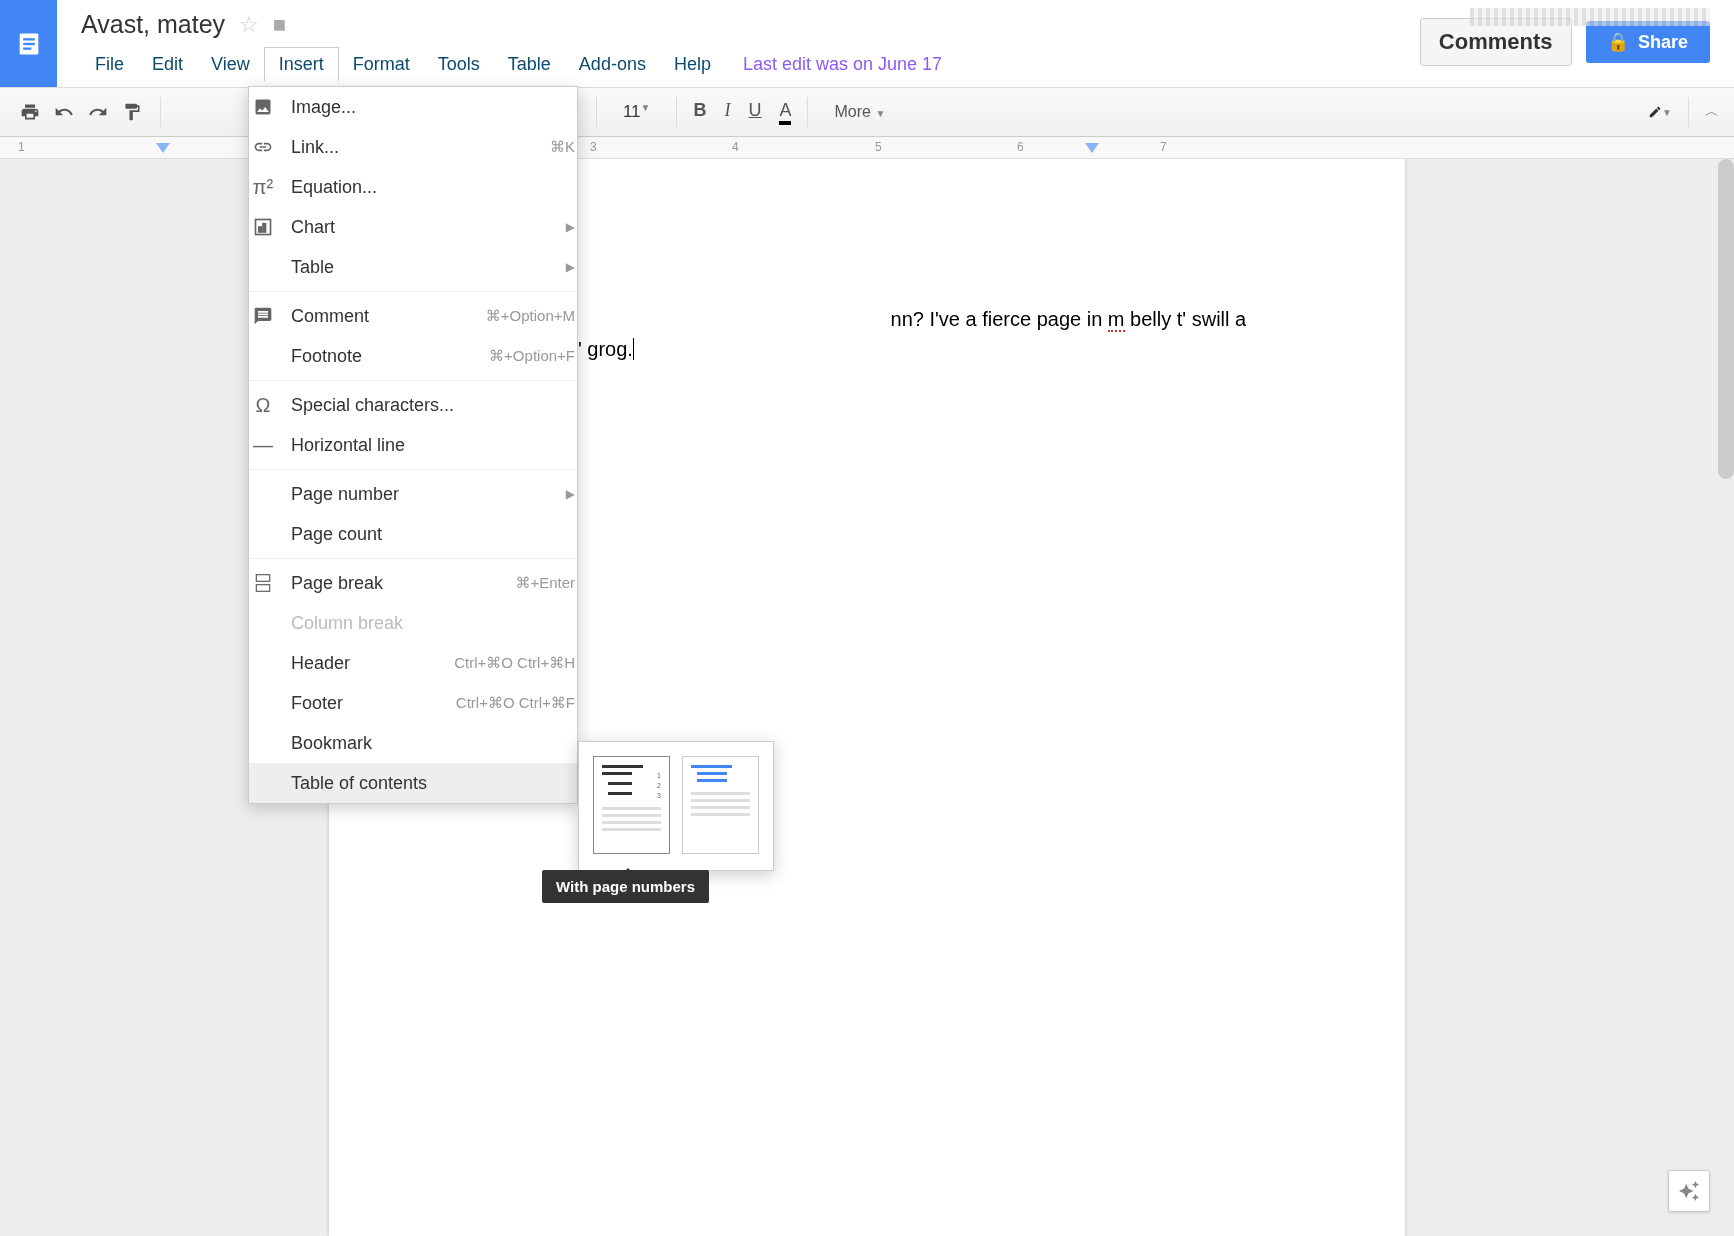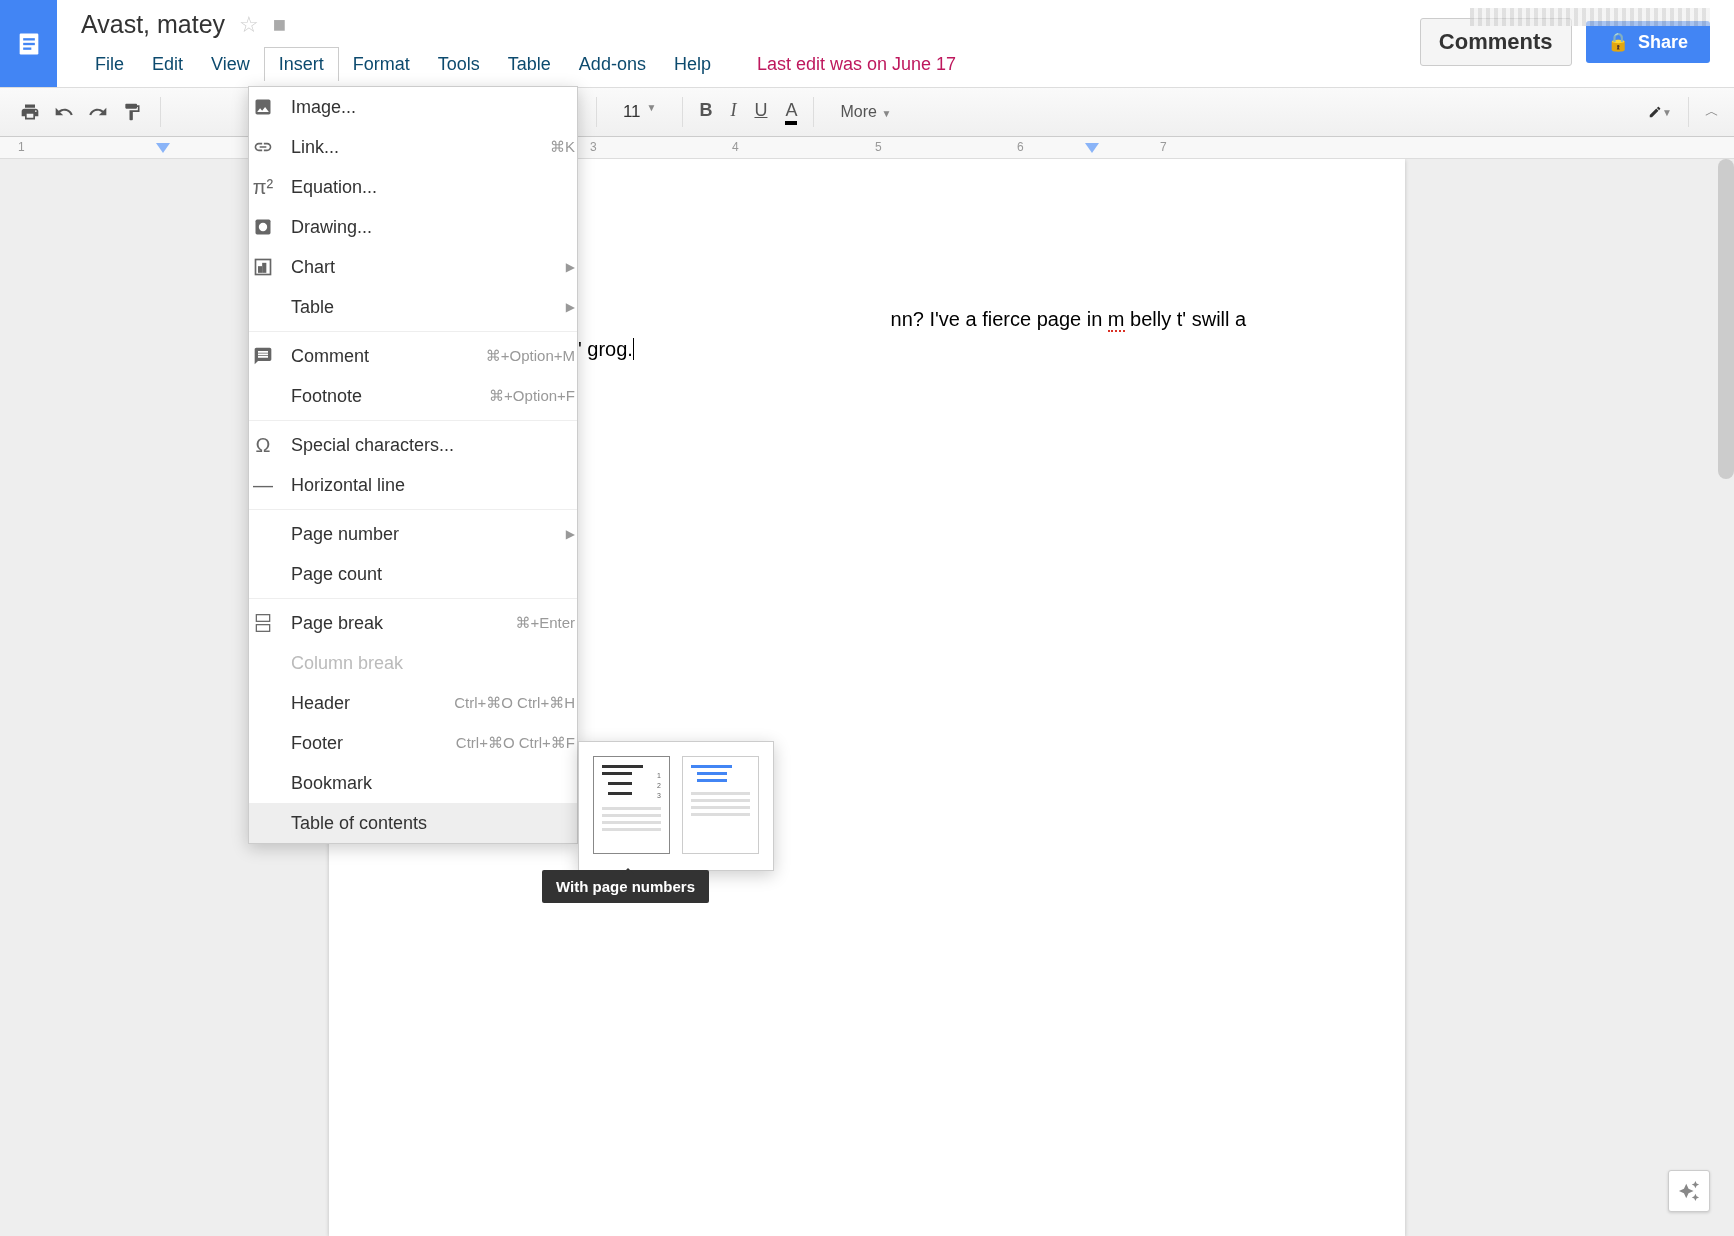--- a/index.html
+++ b/index.html
@@ -8,29 +8,29 @@
 .app-icon { width: 57px; height: 87px; background: #4285f4; display: flex; align-items: center; justify-content: center; }
 .app-icon svg { width: 28px; height: 28px; }
 .header-main { flex: 1; padding: 10px 0 0 24px; }
 .title-row { display: flex; align-items: center; gap: 14px; }
 .doc-title { font-size: 25px; color: #333; font-weight: 400; }
 .star-icon { color: #ccc; font-size: 22px; }
 .folder-icon { color: #aaa; font-size: 22px; }
 .menu-row { display: flex; align-items: center; gap: 0; margin-top: 8px; }
 .menu-item { padding: 6px 14px; font-size: 18px; color: #0c4a6e; cursor: pointer; }
 .menu-item.active { background: #fff; border: 1px solid #ccc; border-bottom: none; }
-.last-edit { margin-left: 32px; font-size: 18px; color: #be185d; }
+.last-edit { margin-left: 18px; font-size: 18px; color: #8b5cf6; }
 .header-right { display: flex; align-items: center; gap: 14px; padding: 18px 24px 0 0; }
 .comments-btn { padding: 10px 18px; font-size: 22px; color: #333; background: #f5f5f5; border: 1px solid #ccc; border-radius: 3px; font-weight: bold; cursor: pointer; }
 .share-btn { padding: 10px 22px; font-size: 18px; color: #fff; background: #4285f4; border: none; border-radius: 3px; font-weight: bold; cursor: pointer; display: flex; align-items: center; gap: 8px; }
 .blur-bar { position: absolute; right: 24px; top: 8px; width: 240px; height: 18px; background: repeating-linear-gradient(90deg, #ccc 0 4px, #eee 4px 8px); opacity: 0.6; }
 .toolbar { height: 50px; background: linear-gradient(#fafafa, #f0f0f0); border-top: 1px solid #ddd; border-bottom: 1px solid #ccc; display: flex; align-items: center; padding: 0 18px; gap: 10px; }
 .tb-icon { width: 24px; height: 24px; display: flex; align-items: center; justify-content: center; color: #555; }
 .tb-sep { width: 1px; height: 30px; background: #ddd; margin: 0 6px; }
-.tb-dropdown { padding: 0 10px; color: #555; font-size: 16px; display: flex; gap: 6px; }
+.tb-dropdown { padding: 0 10px; color: #555; font-size: 16px; display: flex; }
 .tb-dropdown .arrow { font-size: 10px; color: #888; }
 .font-size { text-align: center; font-size: 17px; color: #333; }
 .more-btn { font-size: 16px; color: #555; font-weight: normal; padding: 0 10px; }
 .ruler { height: 22px; background: #f8f8f8; border-bottom: 1px solid #ddd; position: relative; font-size: 12px; color: #999; }
 .ruler-mark { position: absolute; top: 3px; }
 .page-area { background: #eee; height: calc(100vh - 159px); padding-top: 0; display: flex; justify-content: center; overflow: hidden; position: relative; }
 .page { width: 1076px; background: #fff; box-shadow: 0 1px 4px rgba(0,0,0,0.2); padding: 145px 140px; position: relative; }
 .doc-text { font-size: 20px; color: #000; line-height: 1.5; }
 .misspell { border-bottom: 2px dotted #d93025; }
 .cursor { display: inline-block; width: 1px; height: 22px; background: #000; vertical-align: text-bottom; }
@@ -192,29 +192,20 @@
       </span>
     <span class="dd-label">Link...</span>
     <span class="dd-shortcut">⌘K</span>
   </div>
   <div class="dd-item">
     <span class="dd-icon">π²</span>
     <span class="dd-label">Equation...</span>
   </div>
   <div class="dd-item">
     <span class="dd-icon">
-        <svg width="20" height="20" viewBox="0 0 24 24" fill="#666">
-          <rect x="3" y="3" width="18" height="18" rx="2"></rect>
-          <circle cx="12" cy="12" r="5" fill="#fff"></circle>
-        </svg>
-      </span>
-    <span class="dd-label">Drawing...</span>
-  </div>
-  <div class="dd-item">
-    <span class="dd-icon">
         <svg width="20" height="20" viewBox="0 0 24 24" fill="none" stroke="#666" stroke-width="2">
           <rect x="3" y="3" width="18" height="18"></rect>
           <rect x="7" y="12" width="3" height="6" fill="#666"></rect>
           <rect x="12" y="8" width="3" height="10" fill="#666"></rect>
         </svg>
       </span>
     <span class="dd-label">Chart</span>
     <span class="dd-arrow">▶</span>
   </div>
   <div class="dd-item">

